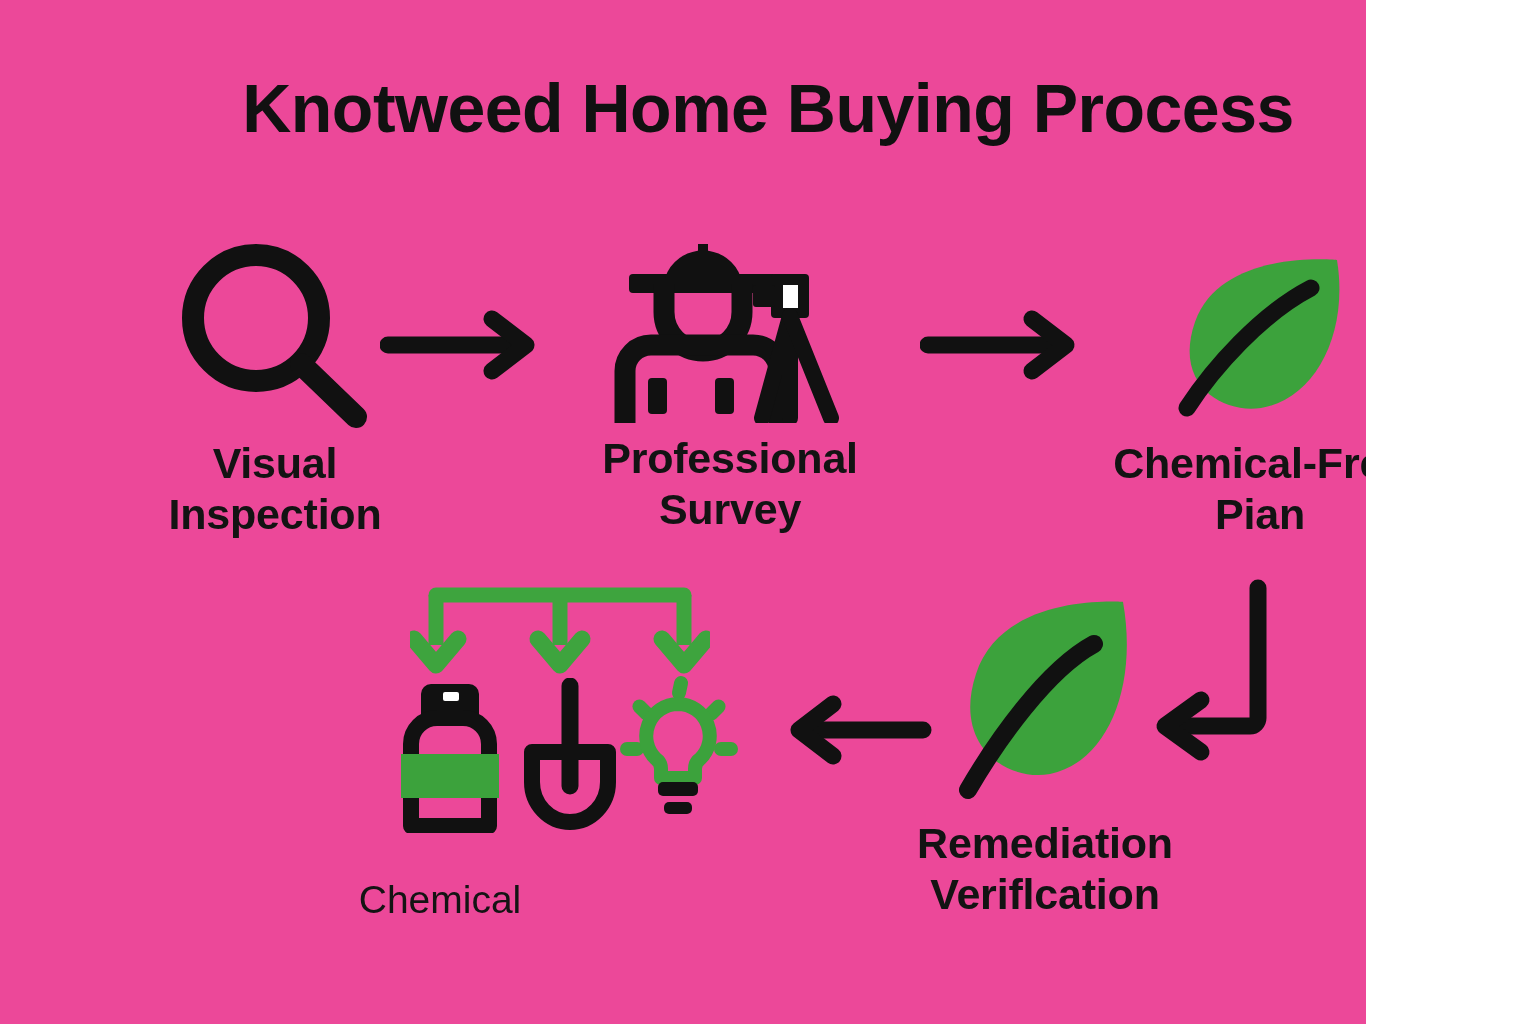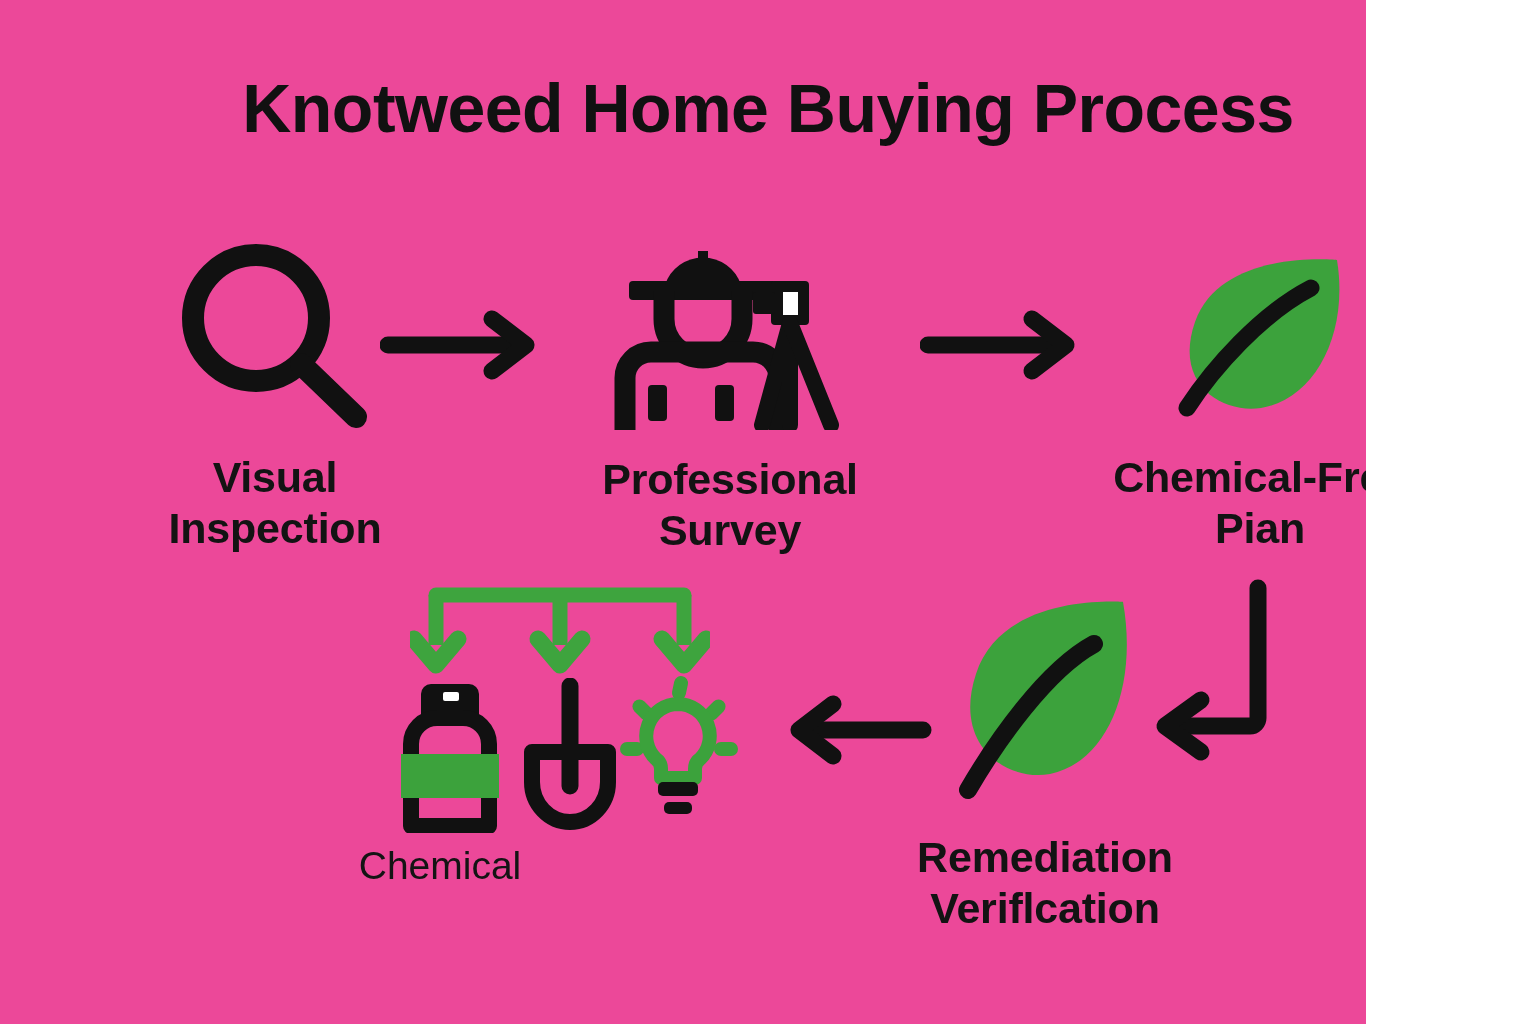--- a/index.html
+++ b/index.html
@@ -39,21 +39,21 @@
   .node {
     position: absolute;
     display: flex;
     flex-direction: column;
     align-items: center;
   }
   .node-icon {
     display: block;
   }
   .node-label {
-    margin-top: 20px;
+    margin-top: 6px;
     text-align: center;
     font-size: 43px;
     font-weight: 600;
     line-height: 1.18;
     color: #131313;
     white-space: pre-line;
     letter-spacing: -0.2px;
   }
   .sub-label {
     position: absolute;
@@ -90,21 +90,21 @@
 Inspection</span>
   </div>
 
   <div class="connector" style="left:380px; top:305px;">
     <svg width="170" height="80" viewBox="0 0 170 80" aria-hidden="true">
       <line x1="8" y1="40" x2="128" y2="40" stroke="#111111" stroke-width="17" stroke-linecap="round"></line>
       <polyline points="112,14 146,40 112,66" fill="none" stroke="#111111" stroke-width="17" stroke-linecap="round" stroke-linejoin="round"></polyline>
     </svg>
   </div>
 
-  <div class="node" style="left:565px; top:245px; width:330px;">
+  <div class="node" style="left:565px; top:238px; width:330px;">
     <span class="node-icon">
       <svg width="246" height="185" viewBox="0 0 246 185" aria-hidden="true">
 
         <rect x="22" y="36" width="148" height="19" rx="4" fill="#111111"></rect>
 
         <path d="M58 40 A40 40 0 0 1 134 40 Z" fill="#111111"></path>
         <rect x="91" y="6" width="10" height="36" fill="#111111"></rect>
 
         <path d="M57 46 L57 74 a39 39 0 0 0 78 0 L135 46" fill="none" stroke="#111111" stroke-width="21"></path>
 
@@ -214,16 +214,16 @@
       <rect x="2" y="72" width="24" height="14" rx="7" fill="#3CA23C"></rect>
       <rect x="96" y="72" width="24" height="14" rx="7" fill="#3CA23C"></rect>
 
       <path d="M60 34 a32 32 0 0 1 22 55 a12 12 0 0 0 -5 10 L77 108 L43 108 L43 99 a12 12 0 0 0 -5 -10 a32 32 0 0 1 22 -55 z" fill="none" stroke="#3CA23C" stroke-width="14" stroke-linejoin="round"></path>
 
       <rect x="40" y="112" width="40" height="14" rx="5" fill="#111111"></rect>
       <rect x="46" y="132" width="28" height="12" rx="5" fill="#111111"></rect>
     </svg>
   </div>
 
-  <div class="sub-label" style="left:330px; top:845px; width:220px;">Chemical</div>
+  <div class="sub-label" style="left:330px; top:879px; width:220px;">Chemical</div>
 
 
 </div>
 
 </body></html>

